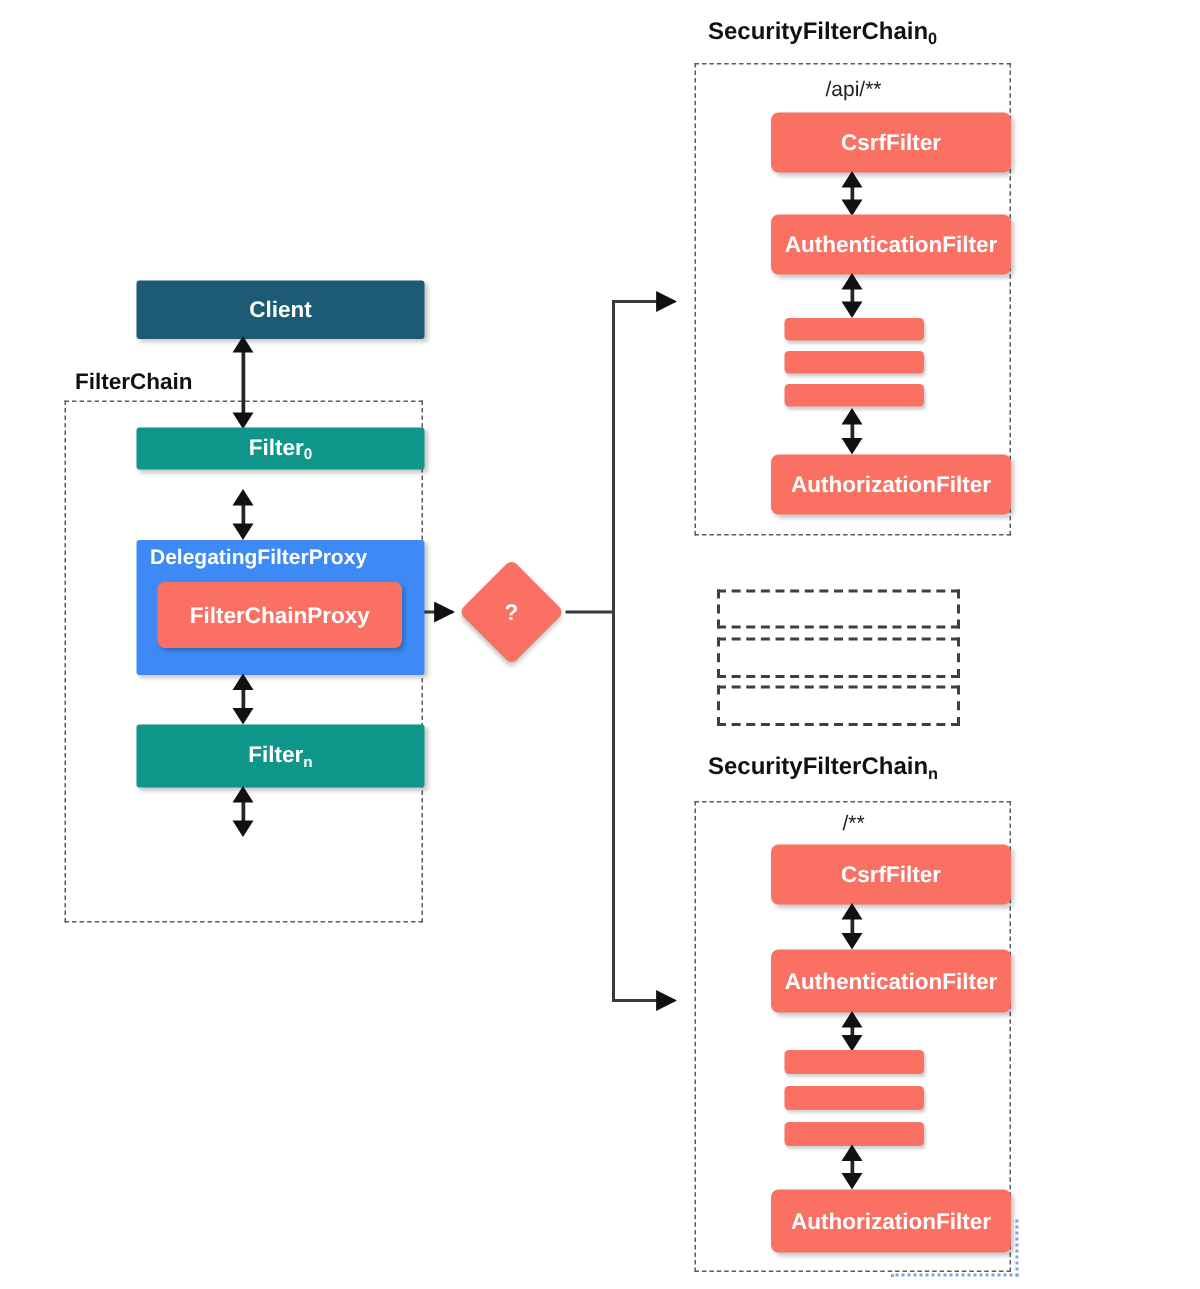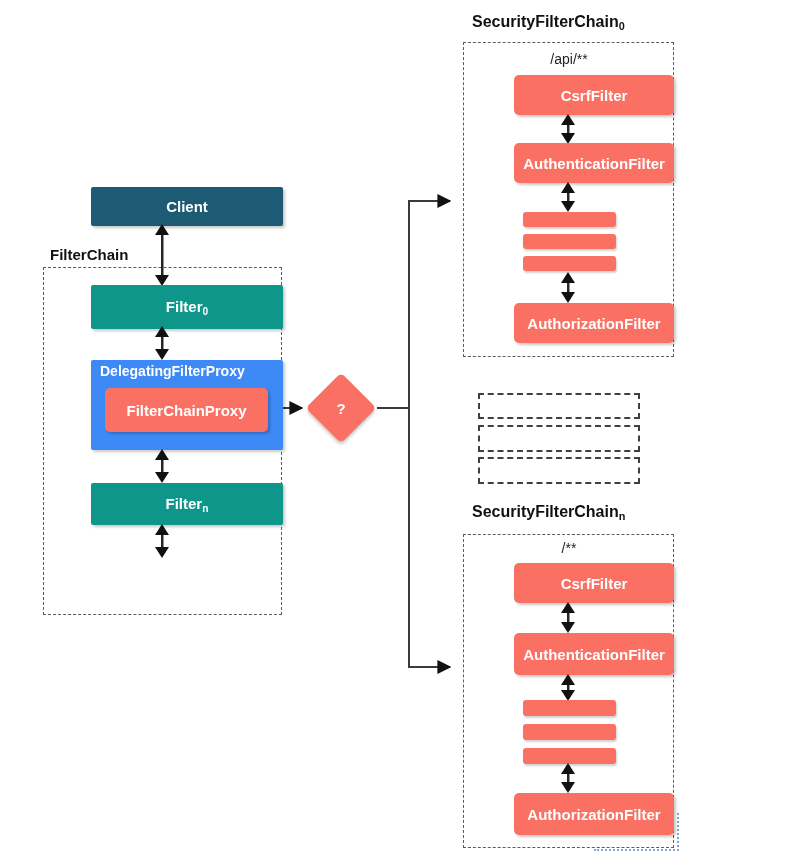--- a/index.html
+++ b/index.html
@@ -83,21 +83,21 @@
   <div class="node dark-teal" style="left:66px;top:187px;width:192px;height:39px;">
     <span>Client</span>
   </div>
 
   <div class="title" style="left:50px;top:246px;font-size:15px;">FilterChain</div>
 
   <div class="group" style="left:43px;top:267px;width:237px;height:346px;"></div>
 
   <div class="varrow" style="left:155px;top:224px;height:62px;"></div>
 
-  <div class="node teal" style="left:66px;top:285px;width:192px;height:44px;">
+  <div class="node teal" style="left:66px;top:285px;width:192px;height:28px;">
     <span><span>Filter</span><sub>0</sub></span>
   </div>
 
   <div class="varrow" style="left:155px;top:326px;height:34px;"></div>
 
   <div class="node blue" style="left:66px;top:360px;width:192px;height:90px;">
     <span class="corner-label">DelegatingFilterProxy</span>
   </div>
   <div class="node salmon" style="left:80px;top:388px;width:163px;height:44px;">
     <span>FilterChainProxy</span>

